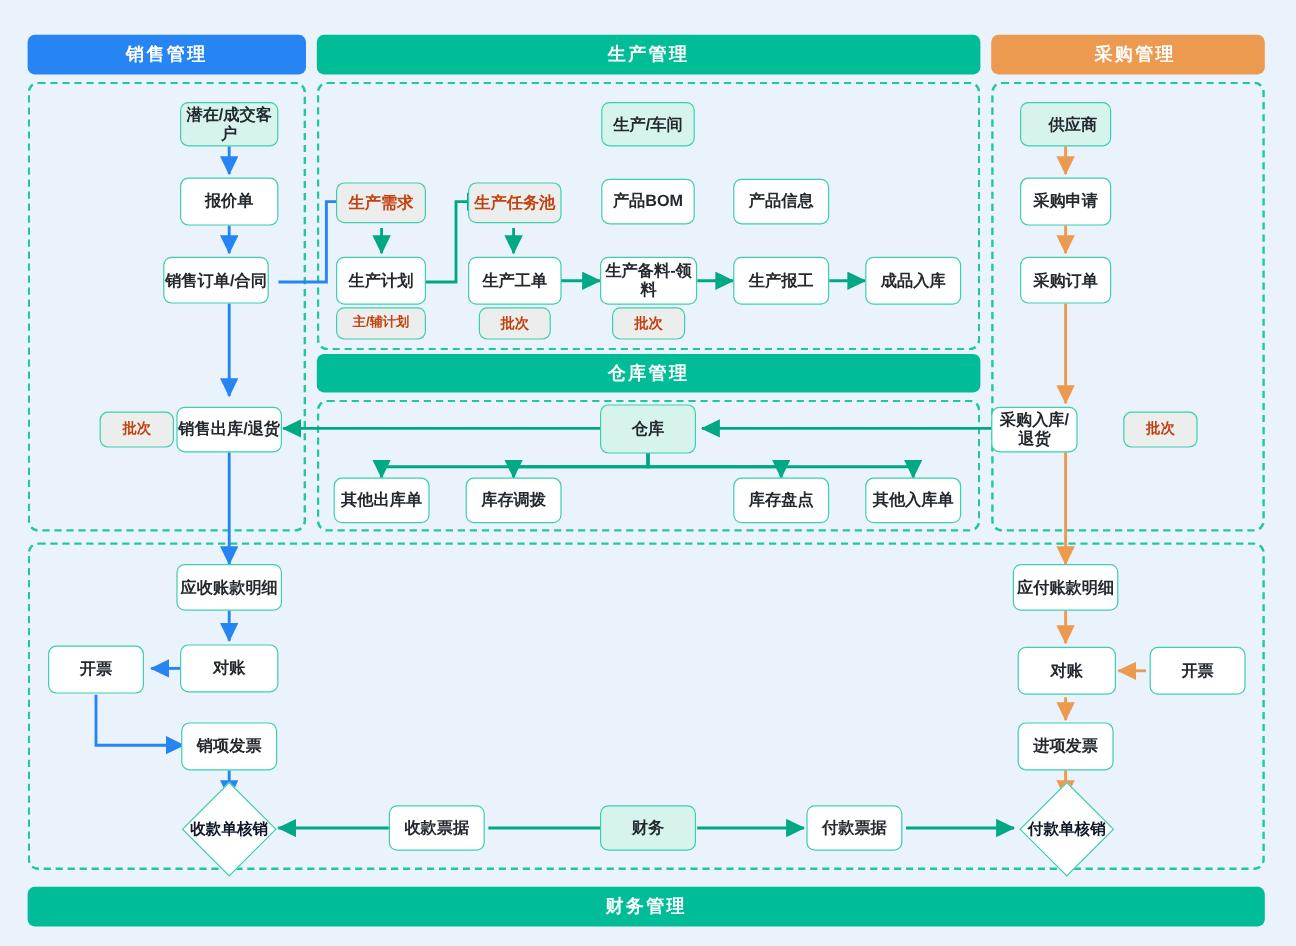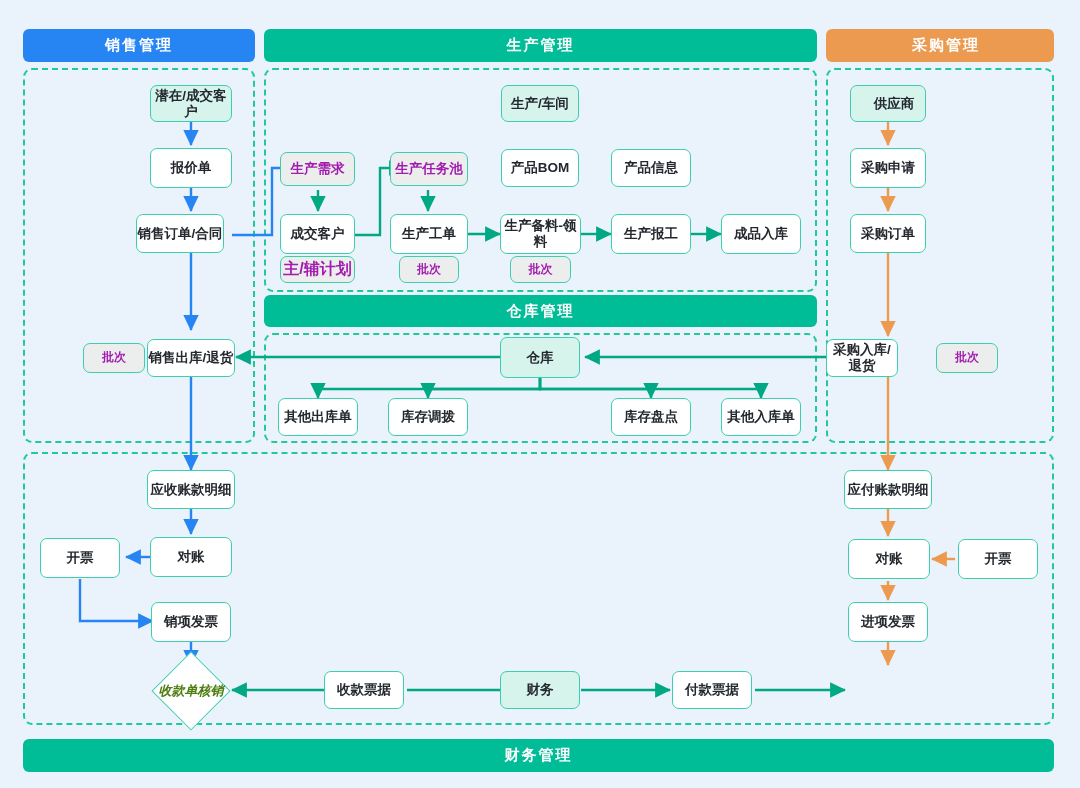--- a/index.html
+++ b/index.html
@@ -42,40 +42,39 @@
     border:1.6px solid #3ccfae;
     border-radius:7px;
     background:#ffffff;
     color:#24292f;
     font-size:13.5px;
     font-weight:bold;
     line-height:1.15;
     z-index:6;
   }
   .node.soft{background:#d6f3ec;}
-  .node.muted{background:#eceded;color:#a21caf;font-weight:bold;}
+  .node.muted{background:#eceded;color:#c2410c;font-weight:bold;}
 
   
   .diamond{
     position:absolute;
     z-index:6;
   }
   .diamond .dshape{
     position:absolute;inset:0;
     background:#ffffff;
     border:1.6px solid #3ccfae;
     transform:rotate(45deg);
     box-sizing:border-box;
   }
   .diamond .dlabel{
     position:absolute;inset:0;
     display:flex;align-items:center;justify-content:center;
-    font-size:13px;font-weight:bold;color:#4d7c0f;
+    font-size:13px;font-weight:bold;color:#0f172a;
     white-space:nowrap;
-    font-style:italic;
   }
 
   
   .edges{position:absolute;left:0;top:0;width:1080px;height:788px;z-index:2;}
 </style>
 </head>
 <body>
 
 <div id="stage">
 
@@ -171,27 +170,27 @@
   <div class="node" style="left:147px;top:339px;width:88px;height:38px;">销售出库/退货</div>
   <div class="node muted" style="left:83px;top:343px;width:62px;height:30px;font-size:12px;">批次</div>
 
   <div class="node soft" style="left:501px;top:85px;width:78px;height:37px;">生产/车间</div>
 
   <div class="node muted" style="left:280px;top:152px;width:75px;height:34px;">生产需求</div>
   <div class="node muted" style="left:390px;top:152px;width:78px;height:34px;">生产任务池</div>
   <div class="node" style="left:501px;top:149px;width:78px;height:38px;">产品BOM</div>
   <div class="node" style="left:611px;top:149px;width:80px;height:38px;">产品信息</div>
 
-  <div class="node" style="left:280px;top:214px;width:75px;height:40px;">成交客户</div>
+  <div class="node" style="left:280px;top:214px;width:75px;height:40px;">生产计划</div>
   <div class="node" style="left:390px;top:214px;width:78px;height:40px;">生产工单</div>
   <div class="node" style="left:500px;top:214px;width:81px;height:40px;">生产备料-领料</div>
   <div class="node" style="left:611px;top:214px;width:80px;height:40px;">生产报工</div>
   <div class="node" style="left:721px;top:214px;width:80px;height:40px;">成品入库</div>
 
-  <div class="node muted" style="left:280px;top:256px;width:75px;height:27px;font-size:16px;">主/辅计划</div>
+  <div class="node muted" style="left:280px;top:256px;width:75px;height:27px;font-size:11px;">主/辅计划</div>
   <div class="node muted" style="left:399px;top:256px;width:60px;height:27px;font-size:12px;">批次</div>
   <div class="node muted" style="left:510px;top:256px;width:61px;height:27px;font-size:12px;">批次</div>
 
   <div class="node soft" style="left:850px;top:85px;width:76px;height:37px;padding-left:12px;">供应商</div>
   <div class="node" style="left:850px;top:148px;width:76px;height:40px;">采购申请</div>
   <div class="node" style="left:850px;top:214px;width:76px;height:39px;text-align:right;">采购订单</div>
   <div class="node" style="left:826px;top:339px;width:72px;height:38px;">采购入库/退货</div>
   <div class="node muted" style="left:936px;top:343px;width:62px;height:30px;font-size:12px;">批次</div>
 
   <div class="node soft" style="left:500px;top:337px;width:80px;height:41px;">仓库</div>
@@ -207,19 +206,23 @@
 
   <div class="diamond" style="left:140px;top:662px;width:102px;height:57px;">
     <div class="dshape" style="left:23px;top:1px;width:56px;height:56px;"></div>
     <div class="dlabel">收款单核销</div>
   </div>
 
   <div class="node" style="left:324px;top:671px;width:80px;height:38px;">收款票据</div>
   <div class="node soft" style="left:500px;top:671px;width:80px;height:38px;">财务</div>
   <div class="node" style="left:672px;top:671px;width:80px;height:38px;">付款票据</div>
 
+  <div class="diamond" style="left:838px;top:662px;width:102px;height:57px;">
+    <div class="dshape" style="left:23px;top:1px;width:56px;height:56px;"></div>
+    <div class="dlabel">付款单核销</div>
+  </div>
 
   <div class="node" style="left:844px;top:470px;width:88px;height:39px;">应付账款明细</div>
   <div class="node" style="left:848px;top:539px;width:82px;height:40px;">对账</div>
   <div class="node" style="left:958px;top:539px;width:80px;height:40px;">开票</div>
   <div class="node" style="left:848px;top:602px;width:80px;height:40px;">进项发票</div>
 
 </div>
 
 </body></html>

